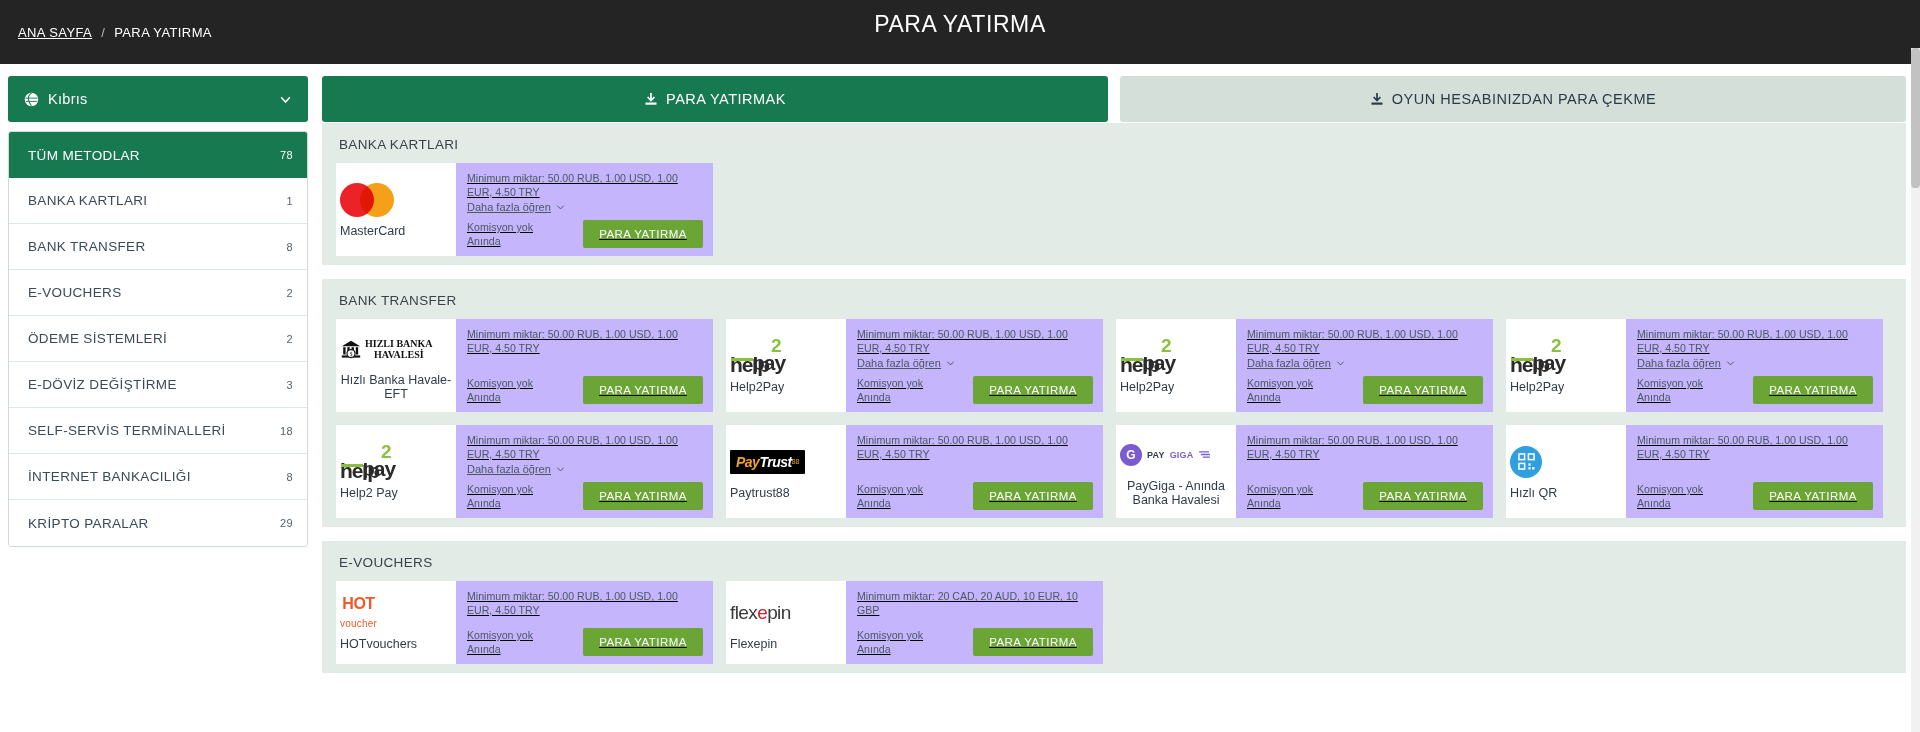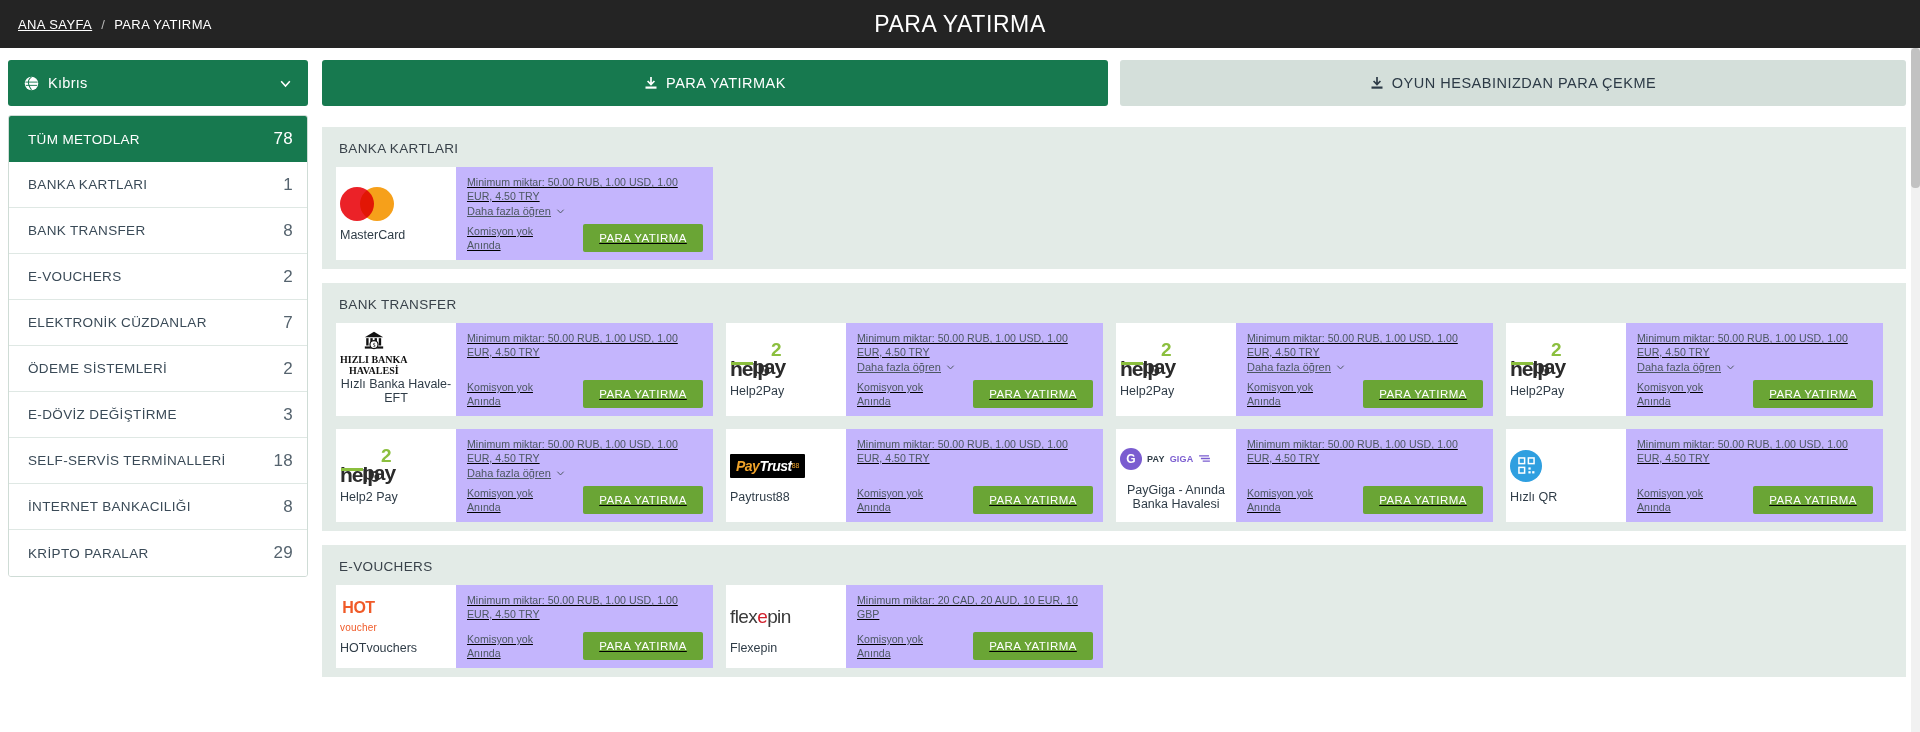--- a/index.html
+++ b/index.html
@@ -7,21 +7,21 @@
     margin: 0; padding: 0;
     width: 1920px; height: 732px;
     background: #ffffff;
     font-family: "Liberation Sans", sans-serif;
     overflow: hidden;
   }
 
   
   .topbar {
     position: relative;
-    height: 48px;
+    height: 64px;
     background: #242424;
     display: flex;
     align-items: center;
     padding: 0 18px;
   }
   .crumbs { display: flex; align-items: center; gap: 9px; font-size: 13px; letter-spacing: .4px; }
   .crumb-link { color: #ffffff; text-decoration: underline; }
   .crumb-sep { color: #b9b9b9; }
   .crumb-cur { color: #ffffff; }
   .topbar-title {
@@ -58,39 +58,39 @@
     display: flex; align-items: center;
     height: 46px; padding: 0 14px 0 19px;
     font-size: 13.5px; letter-spacing: .35px;
     color: #3a4a57;
     border-bottom: 1px solid #dfe8e4;
     position: relative;
     background: #fff;
   }
   .m-item:last-child { border-bottom: none; }
   .m-item .m-label { flex: 1; }
-  .m-item .m-count { color: #55636e; font-size: 17px; }
+  .m-item .m-count { color: #55636e; font-size: 11px; }
 
   .m-item.active {
     background: #17794f; color: #fff;
     border-bottom: none;
   }
   .m-item.active .m-count { color: #fff; }
   .m-item.active .m-label { font-weight: normal; }
   .m-item.active::after {
     content: "";
     position: absolute; right: -13px; top: 0;
     width: 0; height: 0;
     border-top: 23px solid transparent;
     border-bottom: 23px solid transparent;
     border-left: 13px solid #17794f;
   }
 
   
-  .tabs { display: flex; gap: 12px; margin-bottom: 21px; }
+  .tabs { display: flex; gap: 12px; margin-bottom: 1px; }
   .tab {
     flex: 1; height: 46px; border-radius: 3px;
     display: flex; align-items: center; justify-content: center;
     font-size: 14.5px; letter-spacing: .5px;
   }
   .tab .tab-ico { width: 14px; height: 14px; margin-right: 8px; }
   .tab.tab-on { background: #17794f; color: #ffffff; }
   .tab.tab-off { background: #d4dfda; color: #2c3a46; }
 
   
@@ -152,21 +152,21 @@
   .lg-mc i { position: absolute; top: 0; width: 34px; height: 34px; border-radius: 50%; display:block; }
   .lg-mc .r { left: 0; background: #eb2228; }
   .lg-mc .y { right: 0; background: #f6a01a; mix-blend-mode: multiply; }
 
   .lg-h2p { position: relative; width: 64px; height: 38px; color: #2b2b2b; }
   .lg-h2p .w1 { position: absolute; left: 0; top: 16px; font-size: 21px; font-weight: bold; letter-spacing: -1px; }
   .lg-h2p .two { position: absolute; left: 41px; top: -2px; font-size: 19px; font-weight: bold; color: #8bbf3e; }
   .lg-h2p .bar { position: absolute; left: 1px; top: 21px; width: 22px; height: 3px; background: #8bbf3e; }
   .lg-h2p .w2 { position: absolute; left: 22px; top: 14px; font-size: 21px; font-weight: bold; letter-spacing: -1px; }
 
-  .lg-hbh { display: flex; align-items: center; gap: 3px; flex-direction: column; }
+  .lg-hbh { display: flex; align-items: center; gap: 3px; }
   .lg-hbh .bank { width: 22px; height: 22px; }
   .lg-hbh .txt { font-family: "Liberation Serif", serif; font-weight: bold; font-size: 10px; line-height: 11px; color: #111; text-align: center; }
 
   .lg-pt { background: #000; padding: 4px 6px; border-radius: 1px; display:flex; align-items:center; }
   .lg-pt .a { color: #f0a32a; font-size: 14px; font-weight: bold; font-style: italic; letter-spacing: -.5px; }
   .lg-pt .b { color: #ffffff; font-size: 14px; font-weight: bold; font-style: italic; letter-spacing: -.5px; }
   .lg-pt .sup { color: #f0a32a; font-size: 7px; vertical-align: super; }
 
   .lg-pg { display: flex; align-items: center; gap: 5px; }
   .lg-pg .orb { width: 22px; height: 22px; border-radius: 50%; background: #7a5cd0; display:flex; align-items:center; justify-content:center; color:#fff; font-size:12px; font-weight:bold; }
@@ -227,24 +227,20 @@
           <span class="m-label">BANKA KARTLARI</span>
           <span class="m-count">1</span>
         </div>
         <div class="m-item">
           <span class="m-label">BANK TRANSFER</span>
           <span class="m-count">8</span>
         </div>
         <div class="m-item">
           <span class="m-label">E-VOUCHERS</span>
           <span class="m-count">2</span>
-        </div>
-        <div class="m-item">
-          <span class="m-label">ELEKTRONİK CÜZDANLAR</span>
-          <span class="m-count">7</span>
         </div>
         <div class="m-item">
           <span class="m-label">ÖDEME SİSTEMLERİ</span>
           <span class="m-count">2</span>
         </div>
         <div class="m-item">
           <span class="m-label">E-DÖVİZ DEĞİŞTİRME</span>
           <span class="m-count">3</span>
         </div>
         <div class="m-item">

